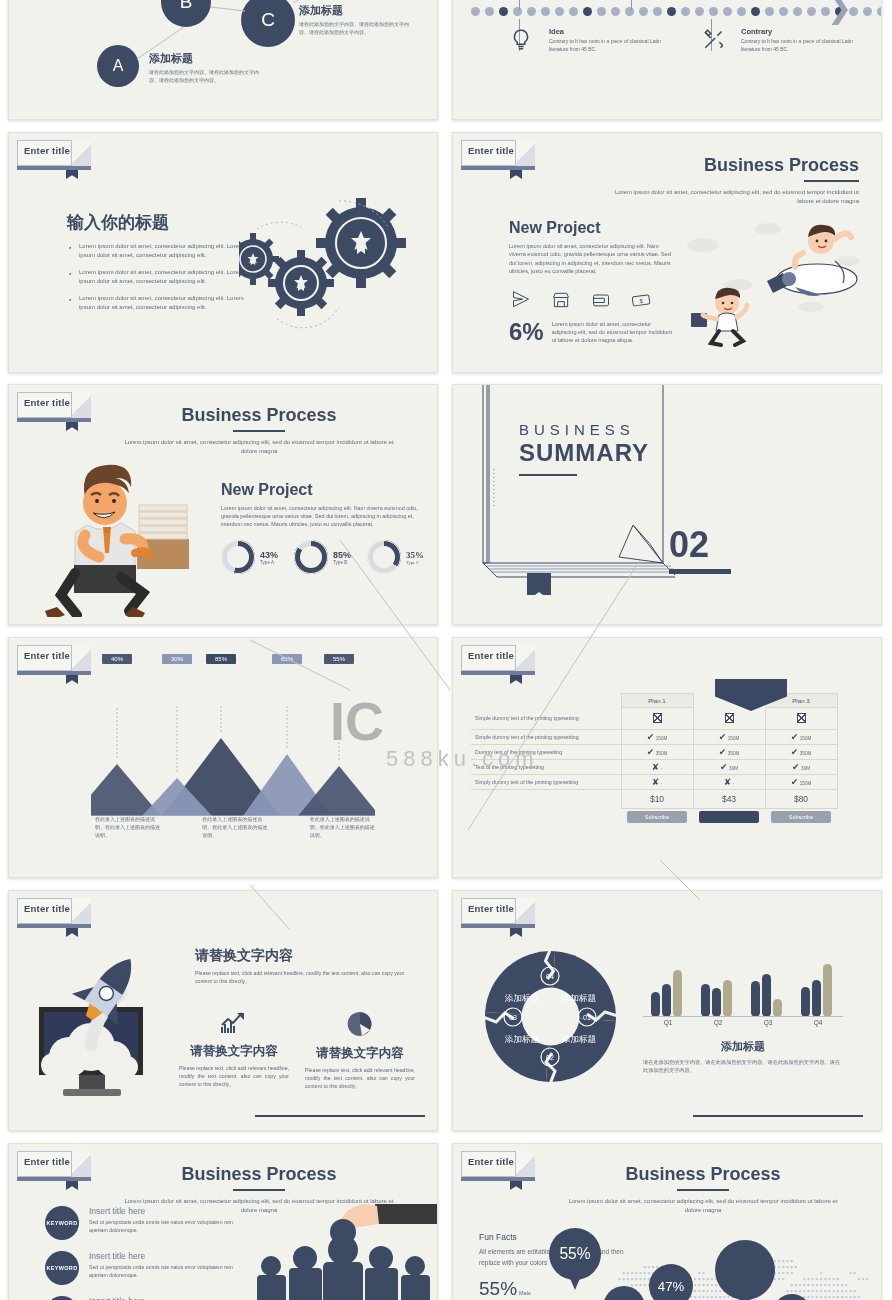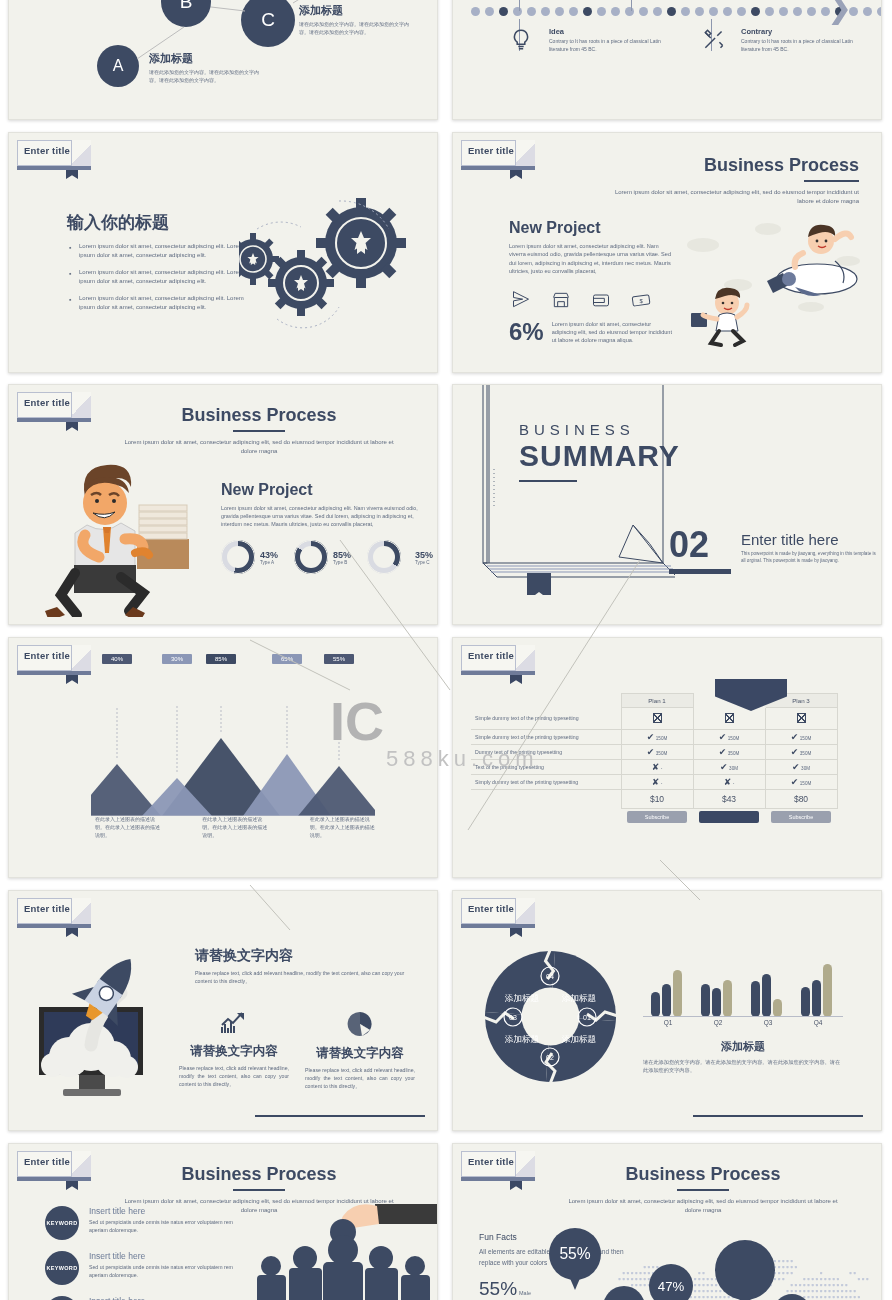--- a/index.html
+++ b/index.html
@@ -400,21 +400,21 @@
           <div style="display:flex;align-items:center;gap:5px;">
             <div style="width:34px;height:34px;border-radius:50%;background:conic-gradient(#3d4a63 0deg 306deg,#d9dbe2 306deg 360deg);position:relative;">
               <div style="position:absolute;inset:6px;border-radius:50%;background:#f2f2ec;"></div>
               <div style="position:absolute;inset:0;border-radius:50%;border:1px solid #f2f2ec;"></div>
             </div>
             <div>
               <div style="font-size:9px;font-weight:bold;color:#3d4a63;">85%</div>
               <div style="font-size:4.6px;color:#5f6b80;">Type B</div>
             </div>
           </div>
-          <div style="display:flex;align-items:center;gap:14px;">
+          <div style="display:flex;align-items:center;gap:5px;font-family:Liberation Serif, serif;">
             <div style="width:34px;height:34px;border-radius:50%;background:conic-gradient(#3d4a63 0deg 126deg,#d9dbe2 126deg 360deg);position:relative;">
               <div style="position:absolute;inset:6px;border-radius:50%;background:#f2f2ec;"></div>
               <div style="position:absolute;inset:0;border-radius:50%;border:1px solid #f2f2ec;"></div>
             </div>
             <div>
               <div style="font-size:9px;font-weight:bold;color:#3d4a63;">35%</div>
               <div style="font-size:4.6px;color:#5f6b80;">Type C</div>
             </div>
           </div>
         </div>
@@ -435,31 +435,27 @@
       <path d="M178,140 l30,38 -44,-6z" fill="none" stroke="#3d4a63" stroke-width="1"></path>
       <path d="M178,140 q18,18 30,38" fill="none" stroke="#3d4a63" stroke-width="1"></path>
       <path d="M72,188 l0,28 12,-9 12,9 0,-28z" fill="#3d4a63"></path>
       <g stroke="#6b7688" stroke-width="1" stroke-dasharray="1 3">
         <line x1="39" y1="84" x2="39" y2="124"></line>
       </g>
     </svg>
 
     <div style="position:absolute;left:66px;top:36px;">
       <div class="h-title" style="font-size:15px;letter-spacing:5px;font-weight:normal;">BUSINESS</div>
-      <div class="h-title" style="font-size:30px;letter-spacing:1px;margin-top:1px;">SUMMARY</div>
+      <div class="h-title" style="font-size:24px;letter-spacing:1px;margin-top:1px;">SUMMARY</div>
       <div class="rule" style="width:58px;margin-top:7px;"></div>
     </div>
 
     <div style="position:absolute;left:216px;top:142px;">
       <div class="h-title" style="font-size:36px;line-height:1;">02</div>
       <div style="height:5px;width:62px;background:#3d4a63;margin-top:6px;"></div>
-    </div>
-    <div style="position:absolute;left:288px;top:146px;width:140px;">
-      <div class="h-title" style="font-size:15px;font-weight:normal;">Enter title here</div>
-      <div class="body-txt" style="font-size:4.6px;margin-top:3px;">This powerpoint is made by jiaoyang, everything in this template is all orginal. This powerpoint is made by jiaoyang.</div>
     </div>
   </div>
 
   <div class="slide" style="left:8px; top:637px; width:430px; height:241px;">
     <div class="tab">
       <span>Enter title</span>
       <span class="fold"></span>
       <span class="mark"></span>
     </div>
     <div id="mountain-wrap" style="position:absolute;left:82px;top:68px;width:284px;height:110px;">

